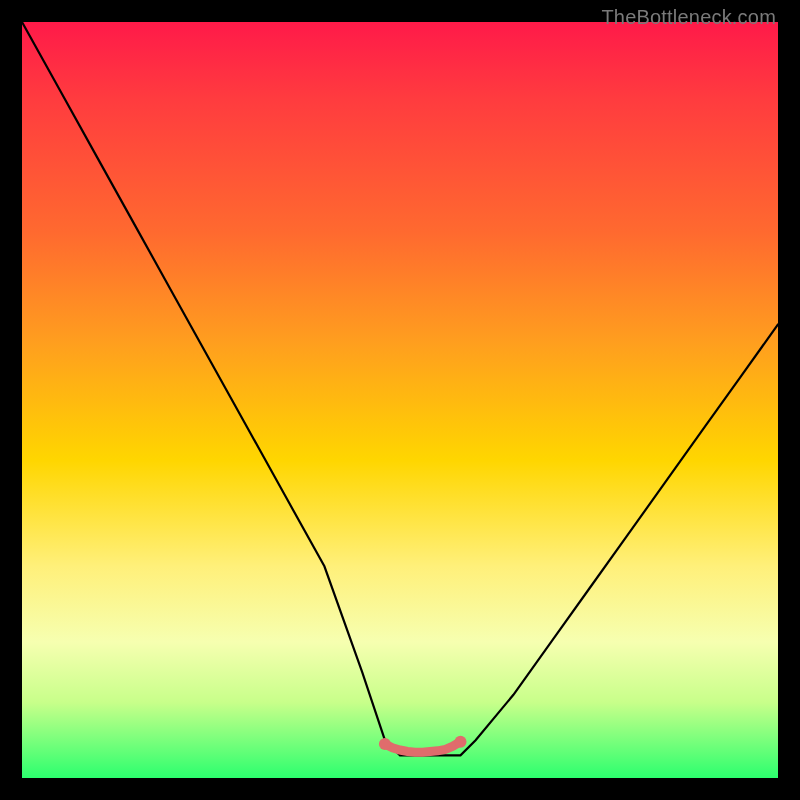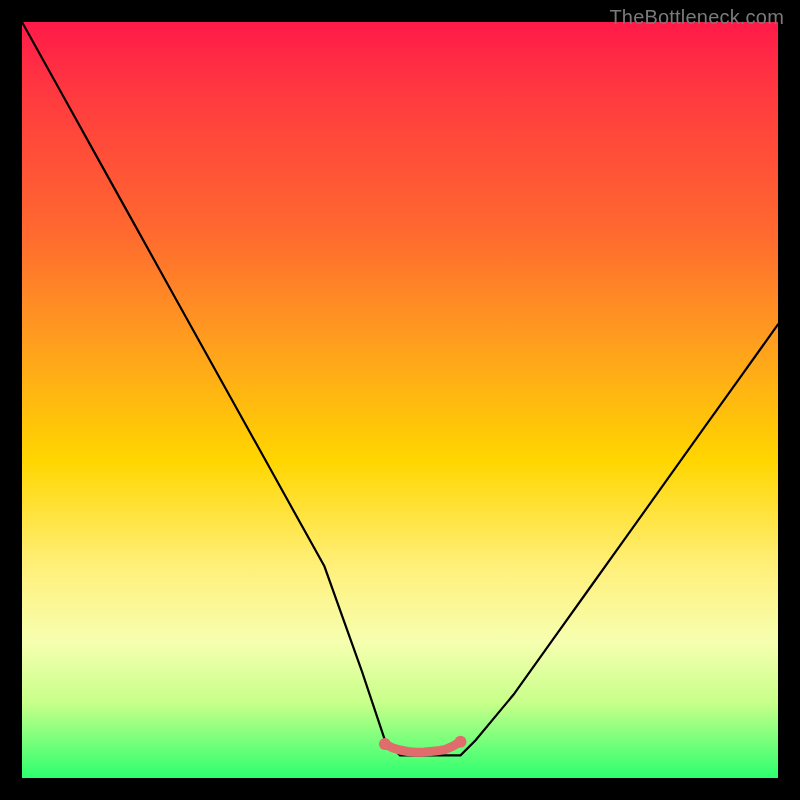--- a/index.html
+++ b/index.html
@@ -39,21 +39,21 @@
     position: absolute;
     left: 0;
     top: 0;
     width: 756px;
     height: 756px;
     overflow: visible;
   }
   .watermark {
     position: absolute;
     top: 6px;
-    right: 16px;
+    right: 24px;
     color: #7a7a7a;
     font-size: 20px;
     font-weight: 500;
     letter-spacing: 0.2px;
     user-select: none;
   }
 </style>
 </head>
 <body>
 

